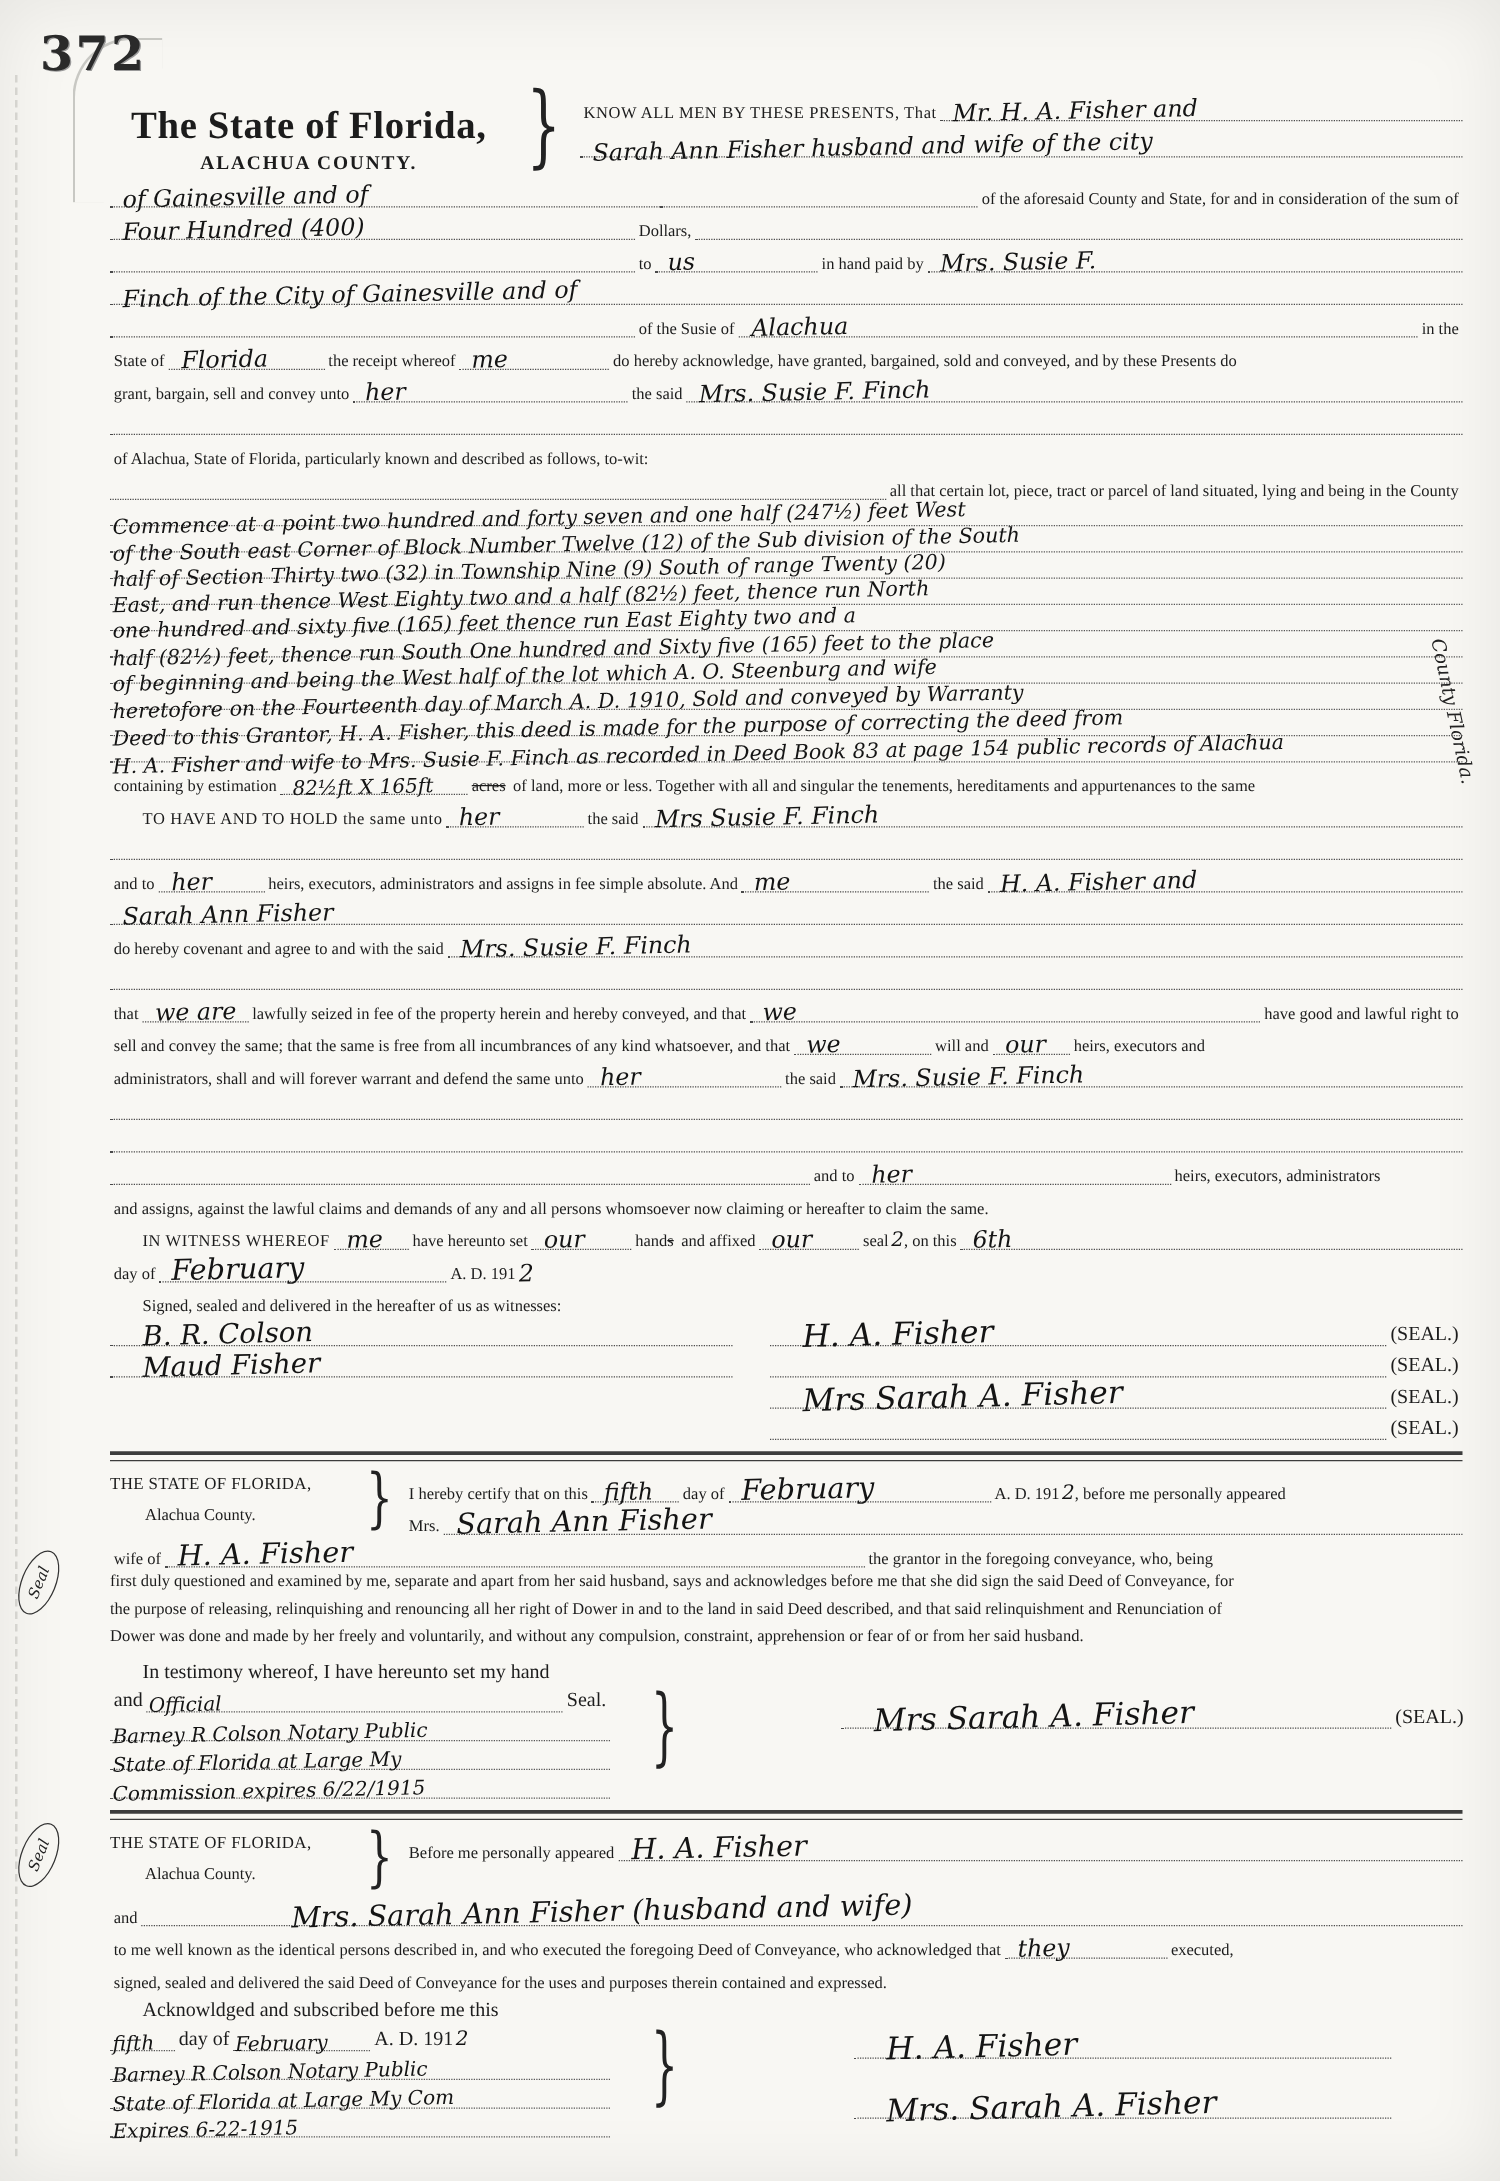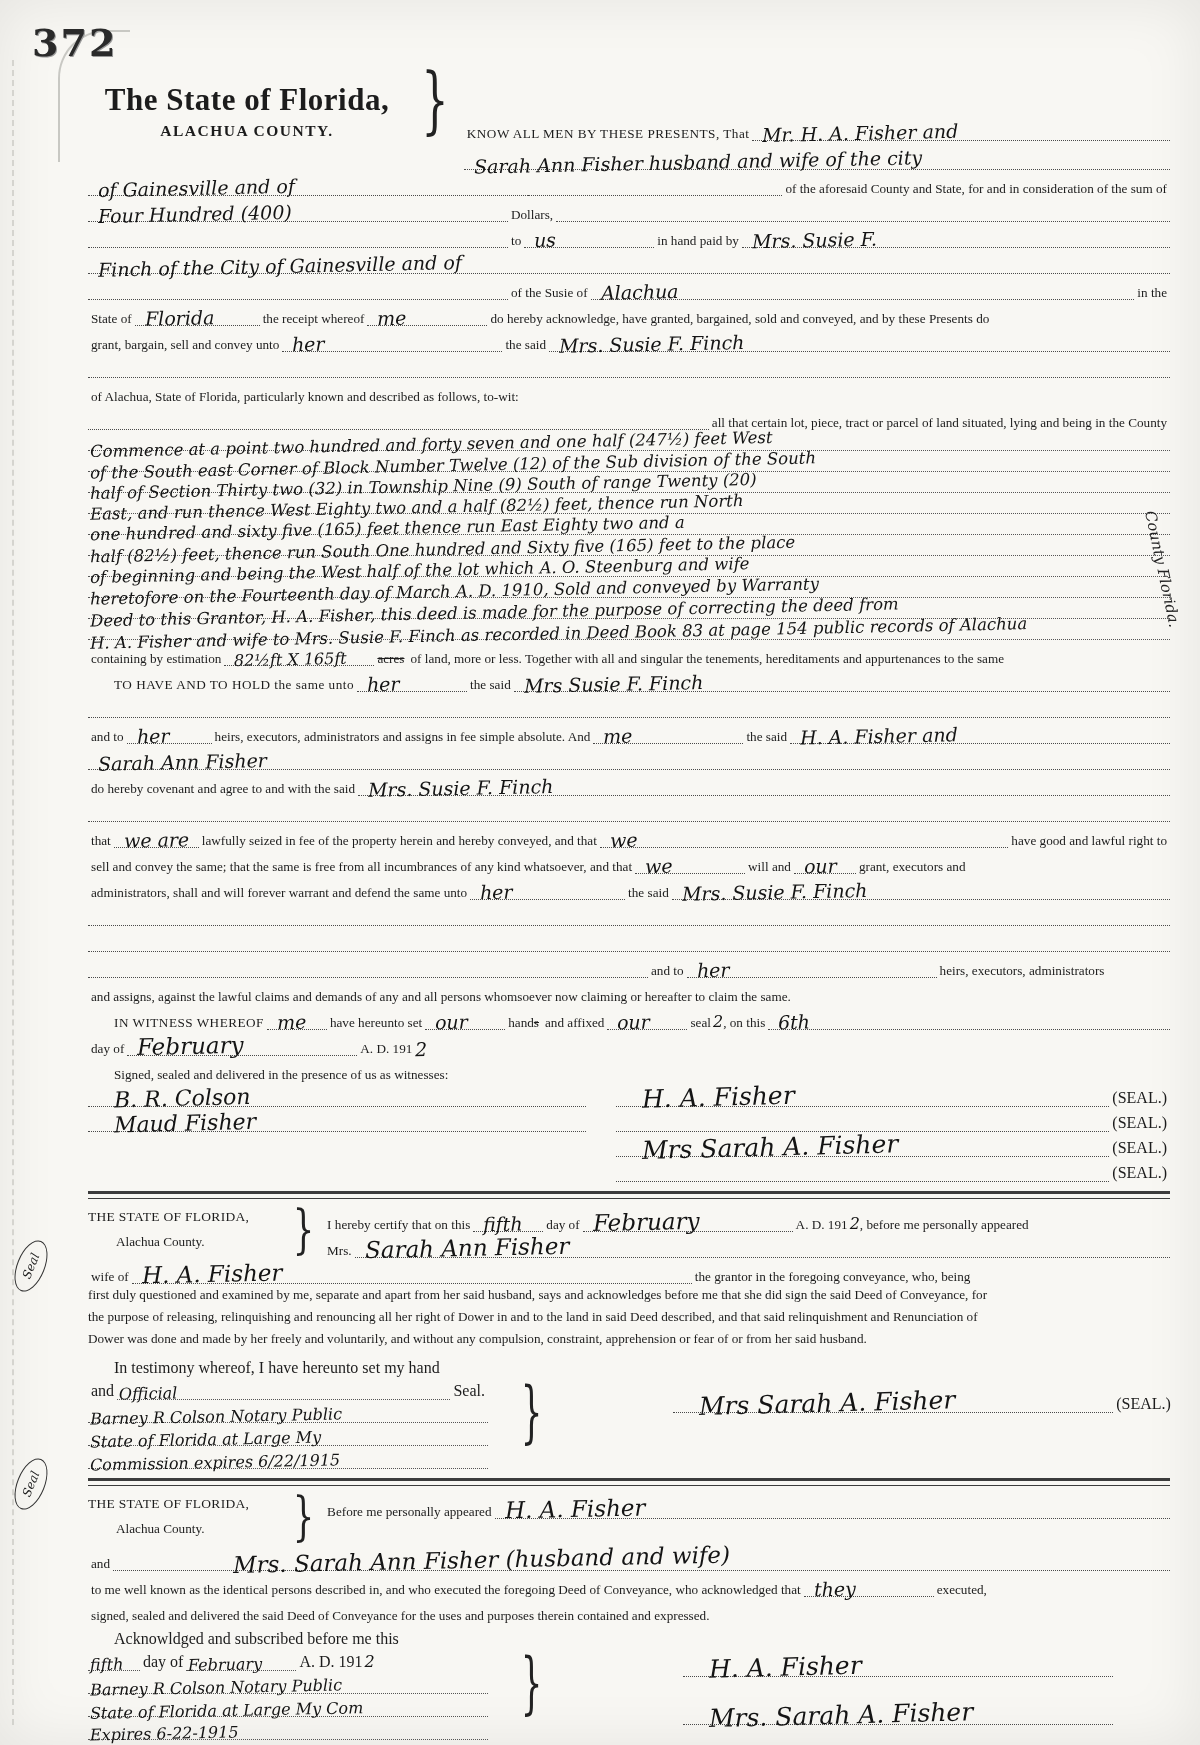--- a/index.html
+++ b/index.html
@@ -26,21 +26,21 @@
   .strike{text-decoration:line-through;}
   .drow{display:flex;align-items:flex-end;height:21px;}
   .drow .b{border-bottom:1.4px dotted #555;}
   .drow .hw{font-size:16.5px;padding-left:2px;}
   .header{display:flex;align-items:flex-start;margin-top:68px;}
   .hleft{width:318px;text-align:center;padding-top:14px;}
   .htitle{font-family:"Liberation Serif",serif;font-weight:bold;font-size:31px;letter-spacing:.5px;}
   .hcounty{font-weight:bold;font-size:15.5px;letter-spacing:1.5px;margin-top:4px;}
   .brace{font-family:"DejaVu Serif",serif;font-weight:300;color:#222;line-height:.9;}
   .hbrace{font-size:72px;margin:0 6px;transform:scaleX(.6);}
-  .hright{flex:1;margin-top:44px;}
+  .hright{flex:1;}
   .caps{letter-spacing:.5px;}
   .divider{border-top:3px solid #3c3c3c;border-bottom:1.2px solid #3c3c3c;height:4px;margin:9px 0 7px 0;}
   .para{font-size:13.2px;line-height:22px;text-align:justify;}
   .ackhead{display:flex;align-items:flex-start;}
   .ackleft{width:195px;padding-top:3px;}
   .ackleft .st{font-size:13.5px;letter-spacing:.3px;}
   .ackleft .ct{font-size:13.2px;padding-left:28px;padding-top:9px;}
   .ackbrace{font-size:52px;margin:0 4px;transform:scaleX(.65);}
   .ackright{flex:1;}
   .twocol{display:flex;}
@@ -288,21 +288,21 @@
     </div>
     <div class="row">
       <span class="p">sell and convey the same; that the same is free from all incumbrances of any kind whatsoever, and that</span>
       <span class="b" style="flex:0 0 110px;">
           <span class="hw">we</span>
         </span>
       <span class="p">will and</span>
       <span class="b" style="flex:0 0 62px;">
           <span class="hw">our</span>
         </span>
-      <span class="p">grant, executors and</span>
+      <span class="p">heirs, executors and</span>
     </div>
     <div class="row">
       <span class="p">administrators, shall and will forever warrant and defend the same unto</span>
       <span class="b" style="flex:0 0 155px;">
           <span class="hw">her</span>
         </span>
       <span class="p">the said</span>
       <span class="b">
           <span class="hw">Mrs. Susie F. Finch</span>
         </span>
@@ -348,21 +348,21 @@
     <div class="row">
       <span class="p">day of</span>
       <span class="b" style="flex:0 0 230px;">
           <span class="hw big">February</span>
         </span>
       <span class="p">A. D. 191</span>
       <span class="p hw" style="padding-left:0;">2</span>
       <span style="flex:1;"></span>
     </div>
     <div class="row">
-      <span class="p indent">Signed, sealed and delivered in the presence of us as witnesses:</span>
+      <span class="p indent">Signed, sealed and delivered in the hereafter of us as witnesses:</span>
       <span style="flex:1;"></span>
     </div>
 
     <div class="twocol">
       <div class="col-l">
         <div class="sealrow">
             <span class="b">
               <span class="sig" style="font-size:22px;">B. R. Colson</span>
             </span>
           </div>

